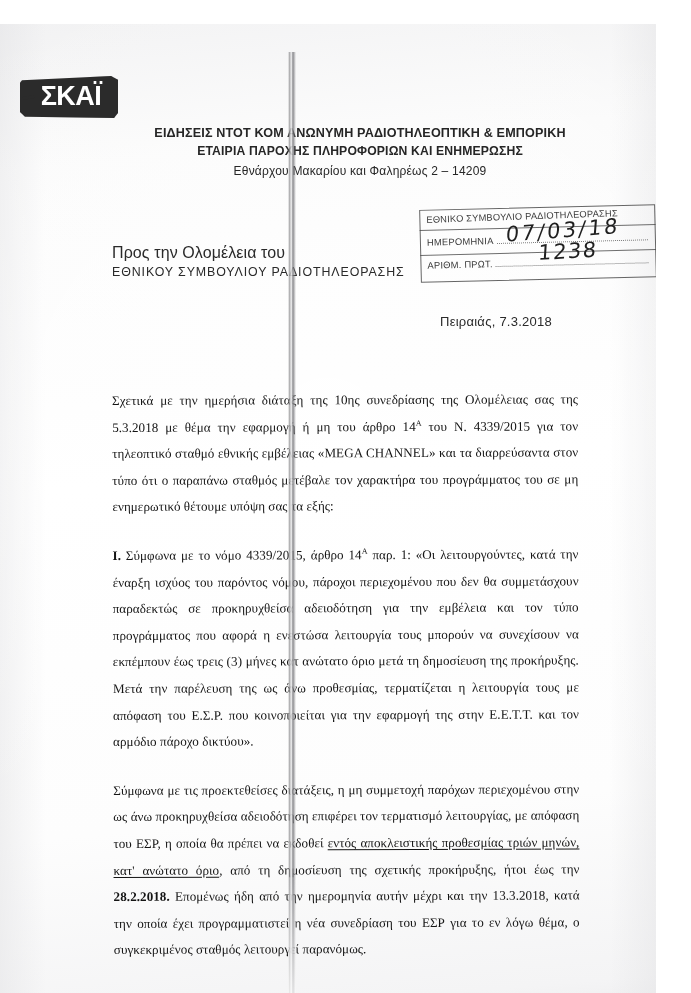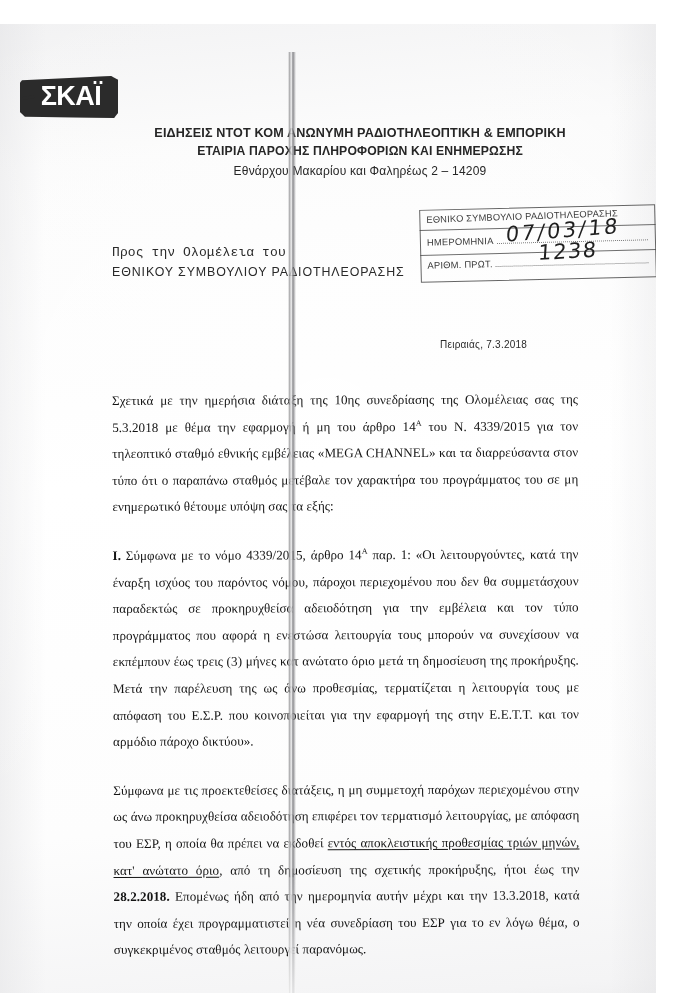--- a/index.html
+++ b/index.html
@@ -133,24 +133,23 @@
 
   
   .recipient {
     position: absolute;
     left: 112px;
     top: 219px;
     font-family: "Liberation Sans", "DejaVu Sans", sans-serif;
     color: #2a2a2a;
   }
   .rcp-line1 {
-    font-size: 13px;
+    font-size: 16px;
     line-height: 19px;
     letter-spacing: 0.1px;
-    font-family: Liberation Mono, monospace;
   }
   .rcp-line2 {
     font-size: 12.4px;
     line-height: 20px;
     letter-spacing: 0.9px;
   }
 
   
   .stamp {
     position: absolute;
@@ -221,23 +220,23 @@
     top: 33px;
     font-size: 21px;
     letter-spacing: 1.5px;
     transform: rotate(-2deg) skewX(-7deg);
   }
 
   
   .placedate {
     position: absolute;
     left: 440px;
-    top: 315px;
-    font-family: "Liberation Sans", "DejaVu Sans", sans-serif;
-    font-size: 10px;
+    top: 290px;
+    font-family: "Liberation Sans", "DejaVu Sans", sans-serif;
+    font-size: 13px;
     letter-spacing: 0.25px;
     color: #2a2a2a;
   }
 
   
   .body {
     position: absolute;
     left: 112px;
     top: 364px;
     width: 466px;

